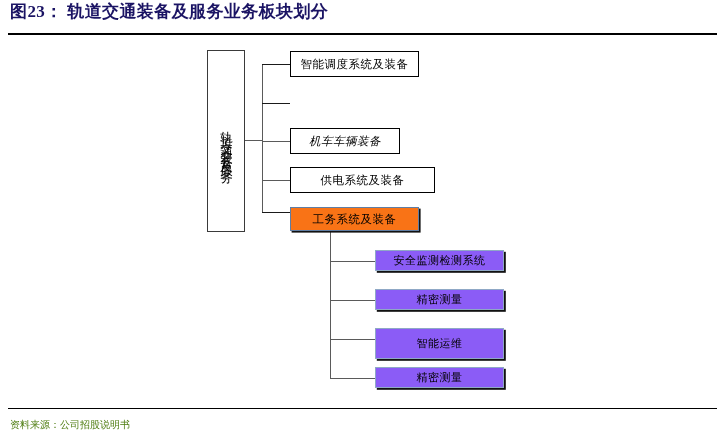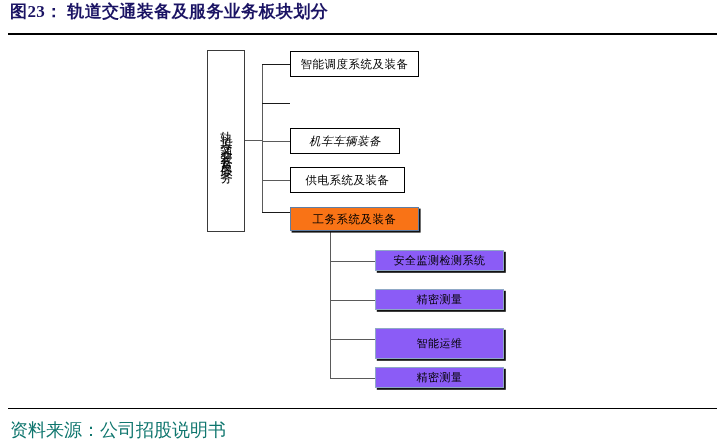--- a/index.html
+++ b/index.html
@@ -47,22 +47,22 @@
     left: 8px;
     top: 408px;
     width: 709px;
     height: 0;
     border-top: 1.6px solid #000000;
   }
   .fig-source {
     position: absolute;
     left: 10px;
     top: 418px;
-    font-size: 18px;
-    color: #0f766e;
+    font-size: 10px;
+    color: #4d7c0f;
     font-weight: normal;
     white-space: nowrap;
   }
 
   
   .diagram {
     position: absolute;
     left: 0;
     top: 42px;
     width: 725px;
@@ -145,21 +145,21 @@
   <div class="ln h" style="left:330px; top:297px; width:45px;"></div>
   <div class="ln h" style="left:330px; top:336px; width:45px;"></div>
 
   <div class="node node-root" style="left:207px; top:8px; width:38px; height:182px;">轨道交通装备及服务</div>
 
   <div class="node node-l1" style="left:290px; top:9px; width:129px; height:26px;">智能调度系统及装备</div>
 
 
   <div class="node node-l1" style="left:290px; top:86px; width:110px; height:26px;font-style:italic;">机车车辆装备</div>
 
-  <div class="node node-l1" style="left:290px; top:125px; width:115px; height:26px;text-align:right;">供电系统及装备</div>
+  <div class="node node-l1" style="left:290px; top:125px; width:145px; height:26px;text-align:right;">供电系统及装备</div>
 
   <div class="node node-l1 highlight" style="left:290px; top:165px; width:129px; height:24px;">工务系统及装备</div>
 
   <div class="node node-l2" style="left:375px; top:208px; width:129px; height:21px;">安全监测检测系统</div>
 
   <div class="node node-l2" style="left:375px; top:247px; width:129px; height:21px;">精密测量</div>
 
   <div class="node node-l2" style="left:375px; top:286px; width:129px; height:31px;">智能运维</div>
 
   <div class="node node-l2" style="left:375px; top:325px; width:129px; height:21px;font-family:Liberation Mono, monospace;">精密测量</div>

